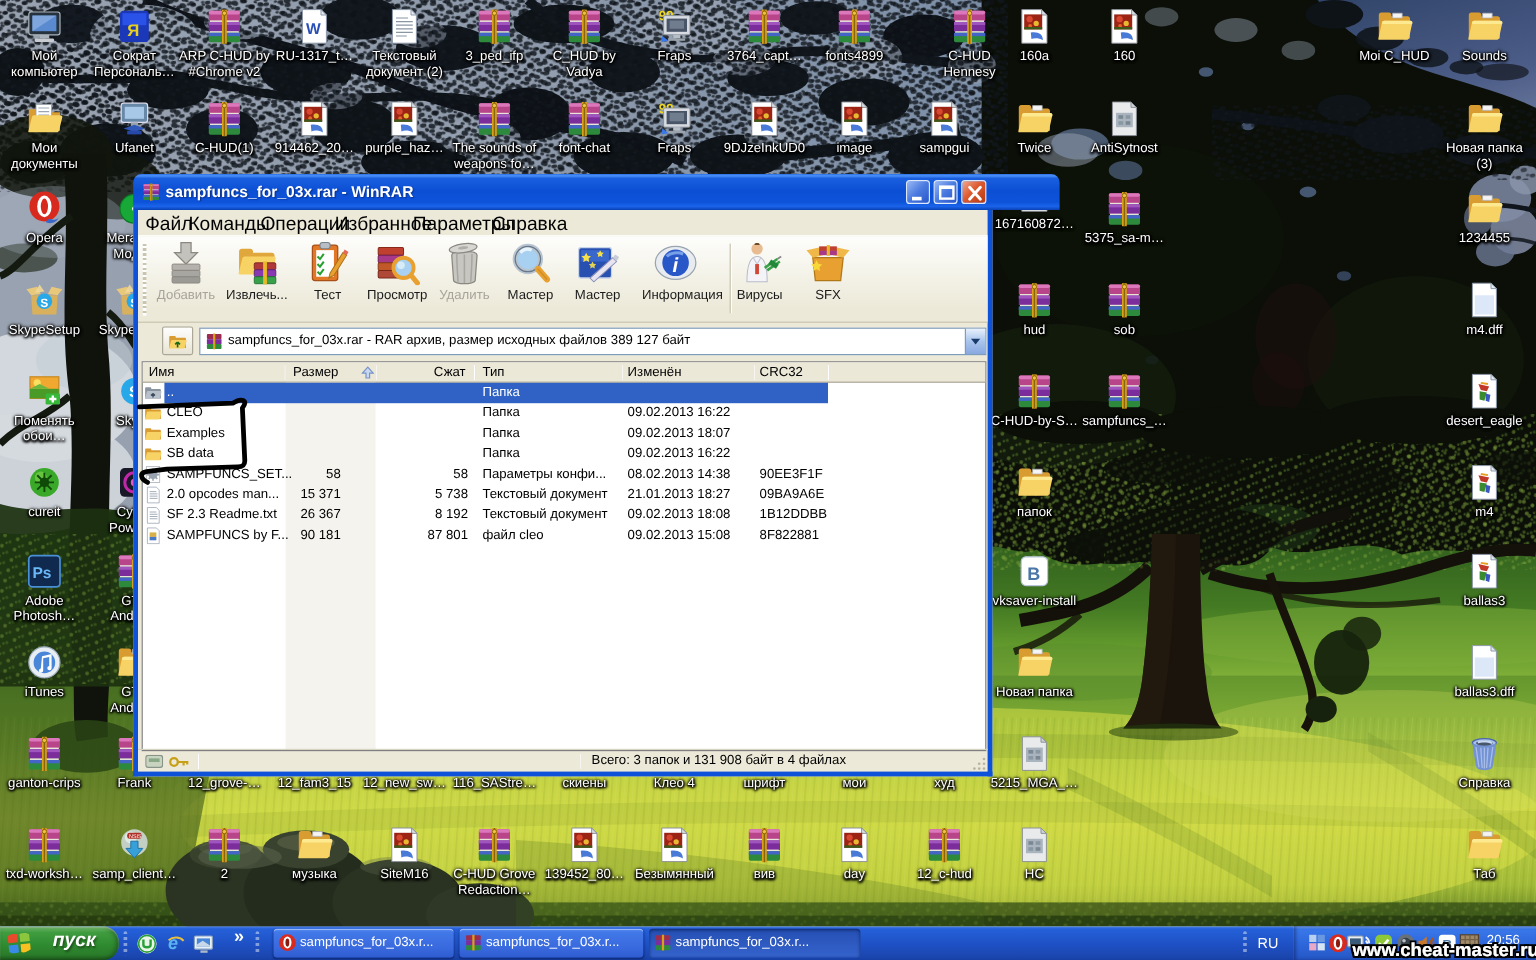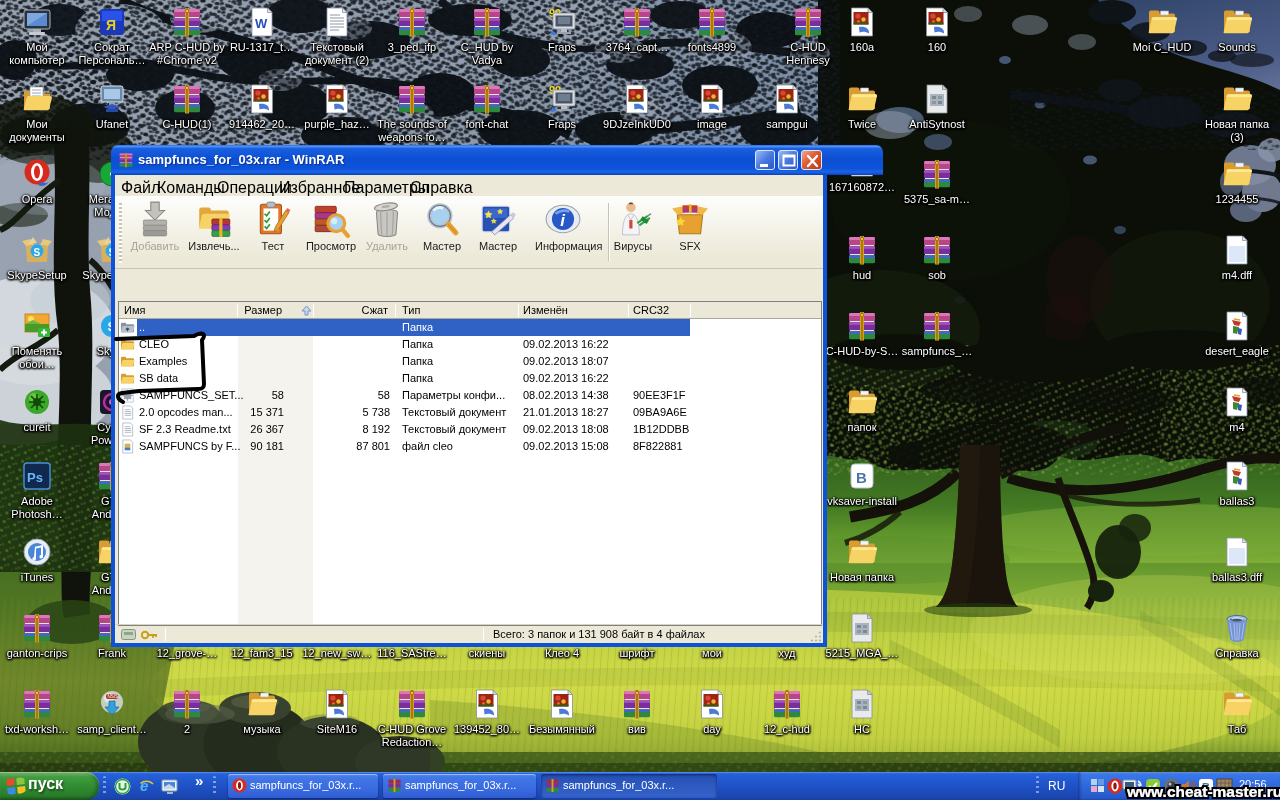--- a/index.html
+++ b/index.html
@@ -51,21 +51,21 @@
 .dt{position:absolute;left:404px;top:2px;}
 .cr{position:absolute;left:514px;top:2px;}
 #sbar{position:absolute;left:0;bottom:0;width:708px;height:19px;border-top:1px solid #d8d4c0;font-size:11px;}
 #sbar i{position:absolute;top:3px;width:1px;height:13px;background:#c8c4ae;border-right:1px solid #fff;}
 #stext{position:absolute;left:378px;top:3px;}
 #taskbar{position:absolute;left:0;top:772px;width:1280px;height:28px;
 background:linear-gradient(180deg,#6a9cf4 0%,#2e6ae2 4%,#2560d8 9%,#1e50c4 55%,#1b46ae 90%,#1640a4 100%);}
 #startbtn{position:absolute;left:0;top:0;width:99px;height:28px;border-radius:0 13px 13px 0;
 background:linear-gradient(180deg,#7fc476 0%,#3f9c3f 18%,#2f8b2f 55%,#2a7c2a 85%,#1e5e1e 100%);
 box-shadow:inset -2px 0 4px rgba(0,0,0,0.35),inset 0 1px 1px rgba(255,255,255,0.5);}
-#startbtn span{position:absolute;left:28px;top:3px;font-size:16px;font-weight:bold;color:#fff;text-shadow:1px 2px 2px #1a4a1a;}
+#startbtn span{position:absolute;left:44px;top:3px;font-size:16px;font-weight:bold;font-style:italic;color:#fff;text-shadow:1px 2px 2px #1a4a1a;}
 .qsep{position:absolute;top:4px;width:3px;height:20px;
 background:repeating-linear-gradient(180deg,rgba(255,255,255,0.45) 0 2px,rgba(0,0,0,0) 2px 5px);border-radius:2px;}
 #chev{position:absolute;left:195px;top:0px;color:#fff;font-size:15px;font-weight:bold;}
 .task{position:absolute;top:2px;height:24px;border-radius:3px;padding:2px 2px 2px 4px;display:flex;
 background:linear-gradient(180deg,#5a8ef2 0%,#4278e8 12%,#3868dd 70%,#2e5cd0 100%);
 box-shadow:inset 0 1px 0 rgba(255,255,255,0.4),0 1px 2px rgba(0,10,60,0.5);}
 .task span{font-size:11px;color:#fff;line-height:18px;white-space:nowrap;overflow:hidden;}
 .tpress{background:linear-gradient(180deg,#2450b4 0%,#2e5ac0 50%,#3463cc 100%);
 box-shadow:inset 0 1px 3px rgba(0,10,50,0.6);}
 #ru{position:absolute;left:1048px;top:7px;font-size:12px;color:#fff;}
@@ -1153,20 +1153,36 @@
           </svg>
           <div class="tl">Вирусы</div>
         </div>
 <div class="tb" style="left:547px">
           <svg width="38" height="38" viewBox="0 0 36 36">
             <use href="#t-sfx"></use>
           </svg>
           <div class="tl">SFX</div>
         </div>
 </div>
+<div id="addr">
+<div id="upbtn"><svg width="18" height="16" viewBox="0 0 16 16">
+            <use href="#m-upyellow"></use>
+          </svg></div>
+<div id="combo">
+<svg width="15" height="15" viewBox="0 0 16 16" style="margin:3px 4px 0 4px">
+            <use href="#m-rar16"></use>
+          </svg>
+<span>sampfuncs_for_03x.rar - RAR архив, размер исходных файлов 389 127 байт</span>
+<div id="drop">
+            <svg width="9" height="6">
+              <path d="M0,0 L8,0 L4,5 Z" fill="#1a3a6a"></path>
+            </svg>
+          </div>
+</div>
+</div>
 <div id="list">
 <div id="lhead">
 <span style="left:5px">Имя</span>
 <span style="right:539px">Размер</span>
 <span style="right:433px">Сжат</span>
 <span style="left:283px">Тип</span>
 <span style="left:404px">Изменён</span>
 <span style="left:514px">CRC32</span>
 <svg width="11" height="11" style="position:absolute;left:182px;top:3px">
             <path d="M5.5,1 L10,6 L7,6 L7,10 L4,10 L4,6 L1,6 Z" fill="#c8d8f0" stroke="#7a94c8" stroke-width="1"></path>

